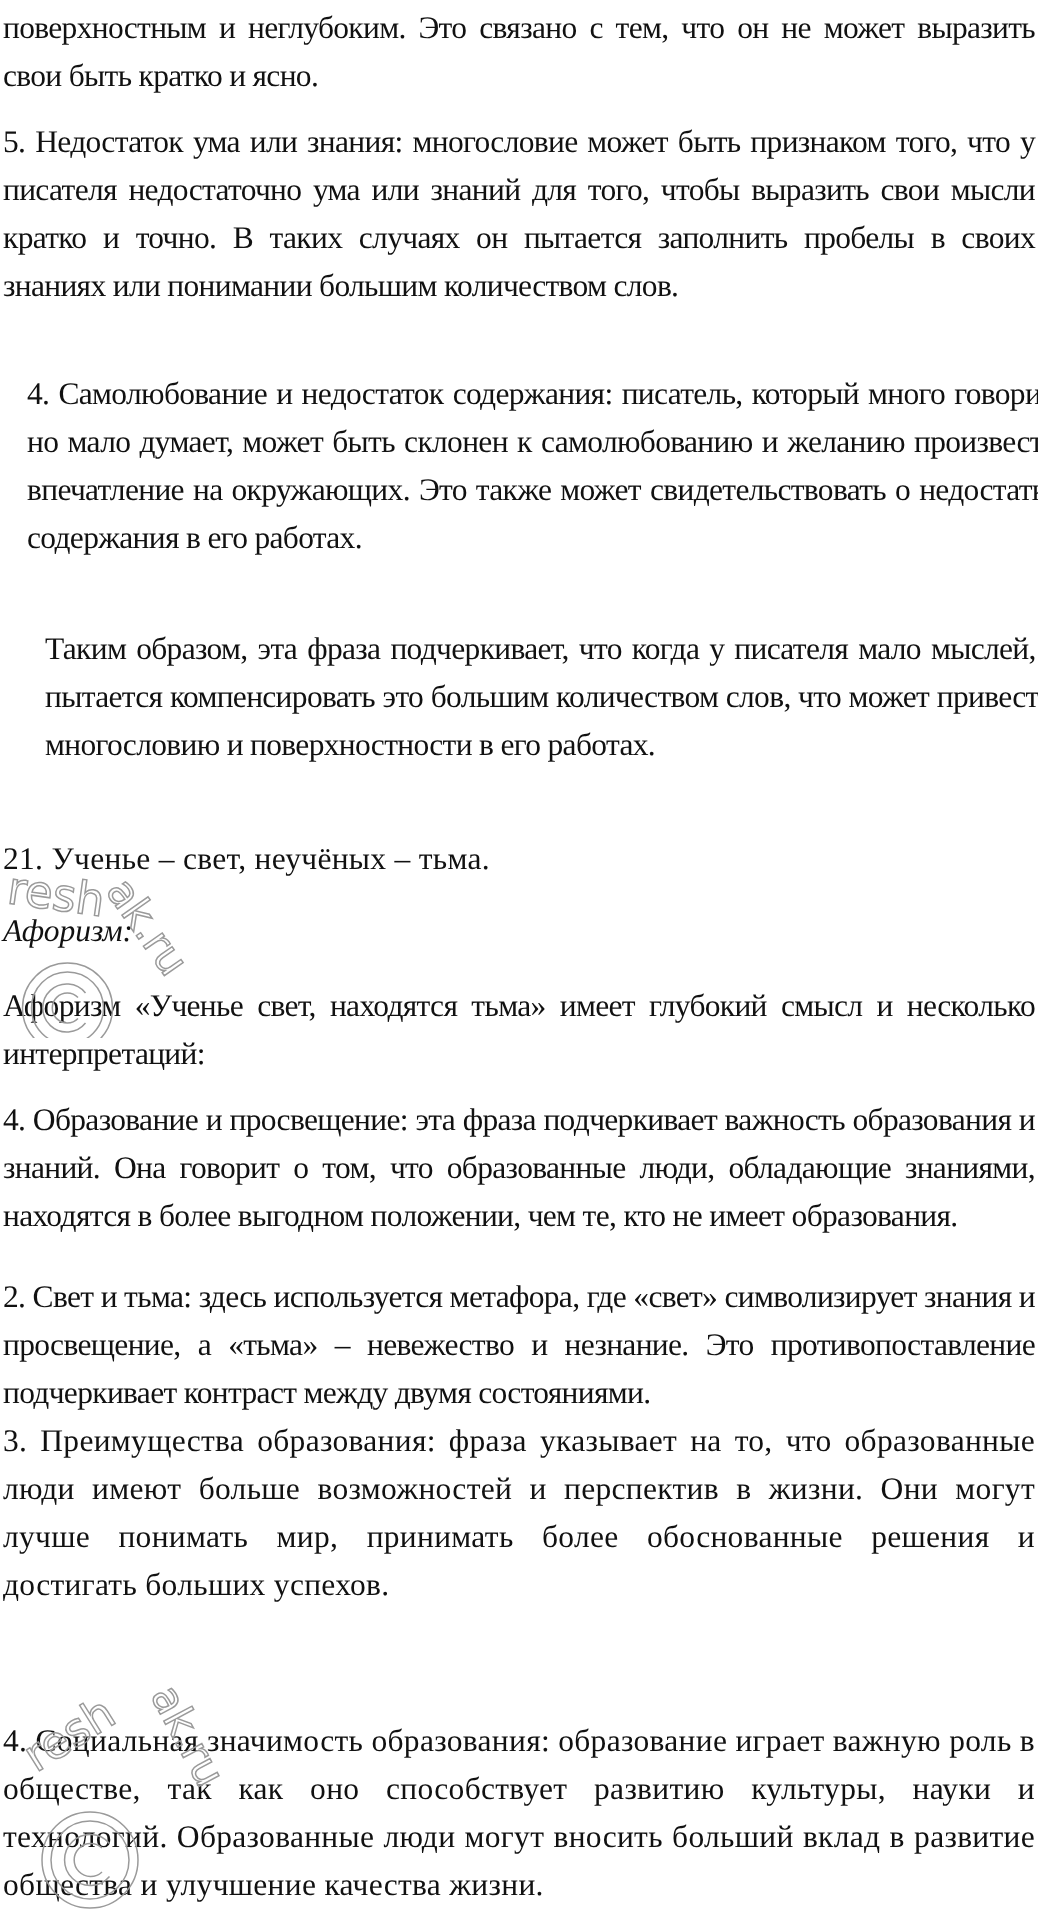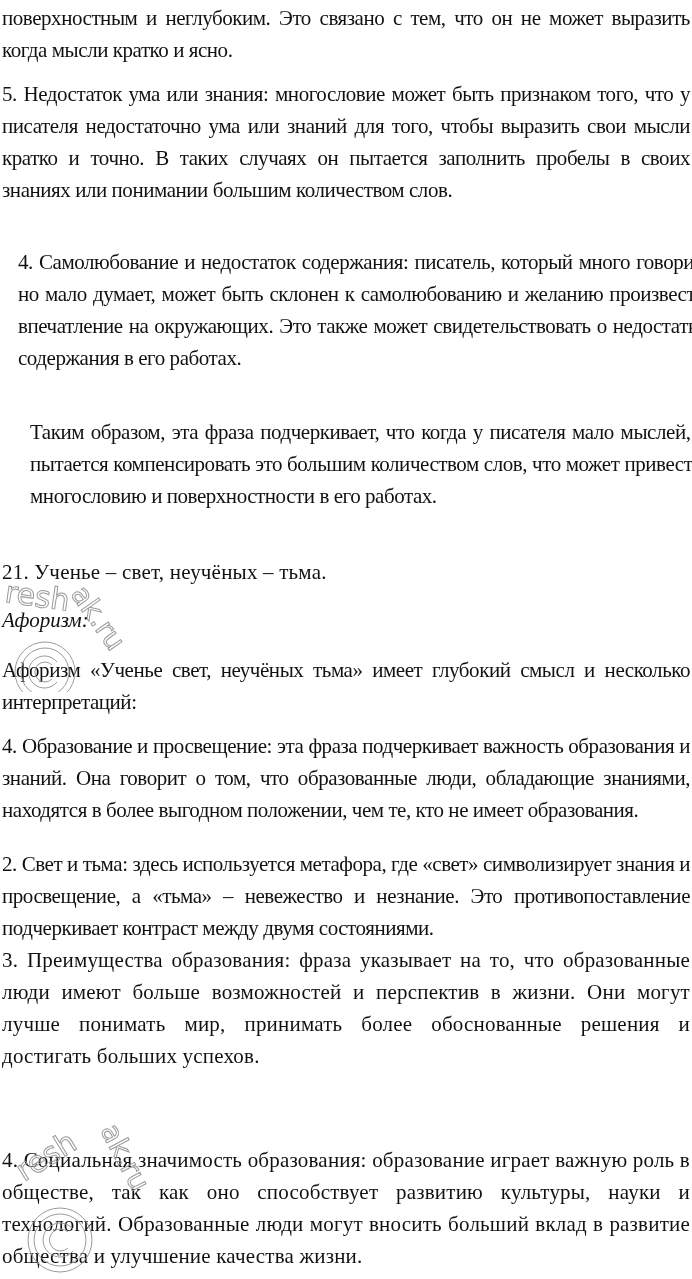--- a/index.html
+++ b/index.html
@@ -19,33 +19,33 @@
   .para.wide { letter-spacing: 0.2px; font-size: 21px; }
   .heading { position: absolute; left: 2px; font-size: 21px; line-height: 32px; letter-spacing: 0.2px; }
   .italic { position: absolute; left: 2px; font-size: 21px; line-height: 28px; font-style: italic; }
   .watermark { position: absolute; pointer-events: none; }
 </style>
 </head>
 <body>
 
 <div class="page">
 
-  <div class="para" style="top:2px;">поверхностным и неглубоким. Это связано с тем, что он не может выразить когда мысли кратко и ясно.</div>
+  <div class="para" style="top:2px;">поверхностным и неглубоким. Это связано с тем, что он не может выразить свои быть кратко и ясно.</div>
 
   <div class="para" style="top:78px;">5. Недостаток ума или знания: многословие может быть признаком того, что у писателя недостаточно ума или знаний для того, чтобы выразить свои мысли кратко и точно. В таких случаях он пытается заполнить пробелы в своих знаниях или понимании большим количеством слов.</div>
 
   <div class="para" style="top:246px;margin-left:16px;">4. Самолюбование и недостаток содержания: писатель, который много говорит, но мало думает, может быть склонен к самолюбованию и желанию произвести впечатление на окружающих. Это также может свидетельствовать о недостатке содержания в его работах.</div>
 
   <div class="para" style="top:416px;margin-left:28px;">Таким образом, эта фраза подчеркивает, что когда у писателя мало мыслей, он пытается компенсировать это большим количеством слов, что может привести к многословию и поверхностности в его работах.</div>
 
   <div class="heading" style="top:556px;">21. Ученье – свет, неучёных – тьма.</div>
 
   <div class="italic" style="top:606px;">Афоризм:</div>
 
-  <div class="para" style="top:654px;">Афоризм «Ученье свет, неучёных тьма» имеет глубокий смысл и несколько интерпретаций:</div>
+  <div class="para" style="top:654px;">Афоризм «Ученье свет, находятся тьма» имеет глубокий смысл и несколько интерпретаций:</div>
 
   <div class="para" style="top:730px;">4. Образование и просвещение: эта фраза подчеркивает важность образования и знаний. Она говорит о том, что образованные люди, обладающие знаниями, находятся в более выгодном положении, чем те, кто не имеет образования.</div>
 
   <div class="para" style="top:848px;">2. Свет и тьма: здесь используется метафора, где «свет» символизирует знания и просвещение, а «тьма» – невежество и незнание. Это противопоставление подчеркивает контраст между двумя состояниями.</div>
 
   <div class="para wide" style="top:944px;">3. Преимущества образования: фраза указывает на то, что образованные люди имеют больше возможностей и перспектив в жизни. Они могут лучше понимать мир, принимать более обоснованные решения и достигать больших успехов.</div>
 
   <div class="para wide" style="top:1144px;">4. Социальная значимость образования: образование играет важную роль в обществе, так как оно способствует развитию культуры, науки и технологий. Образованные люди могут вносить больший вклад в развитие общества и улучшение качества жизни.</div>
 
   <svg class="watermark" style="left:0px; top:572px;" width="170" height="120" viewBox="0 0 170 120">

